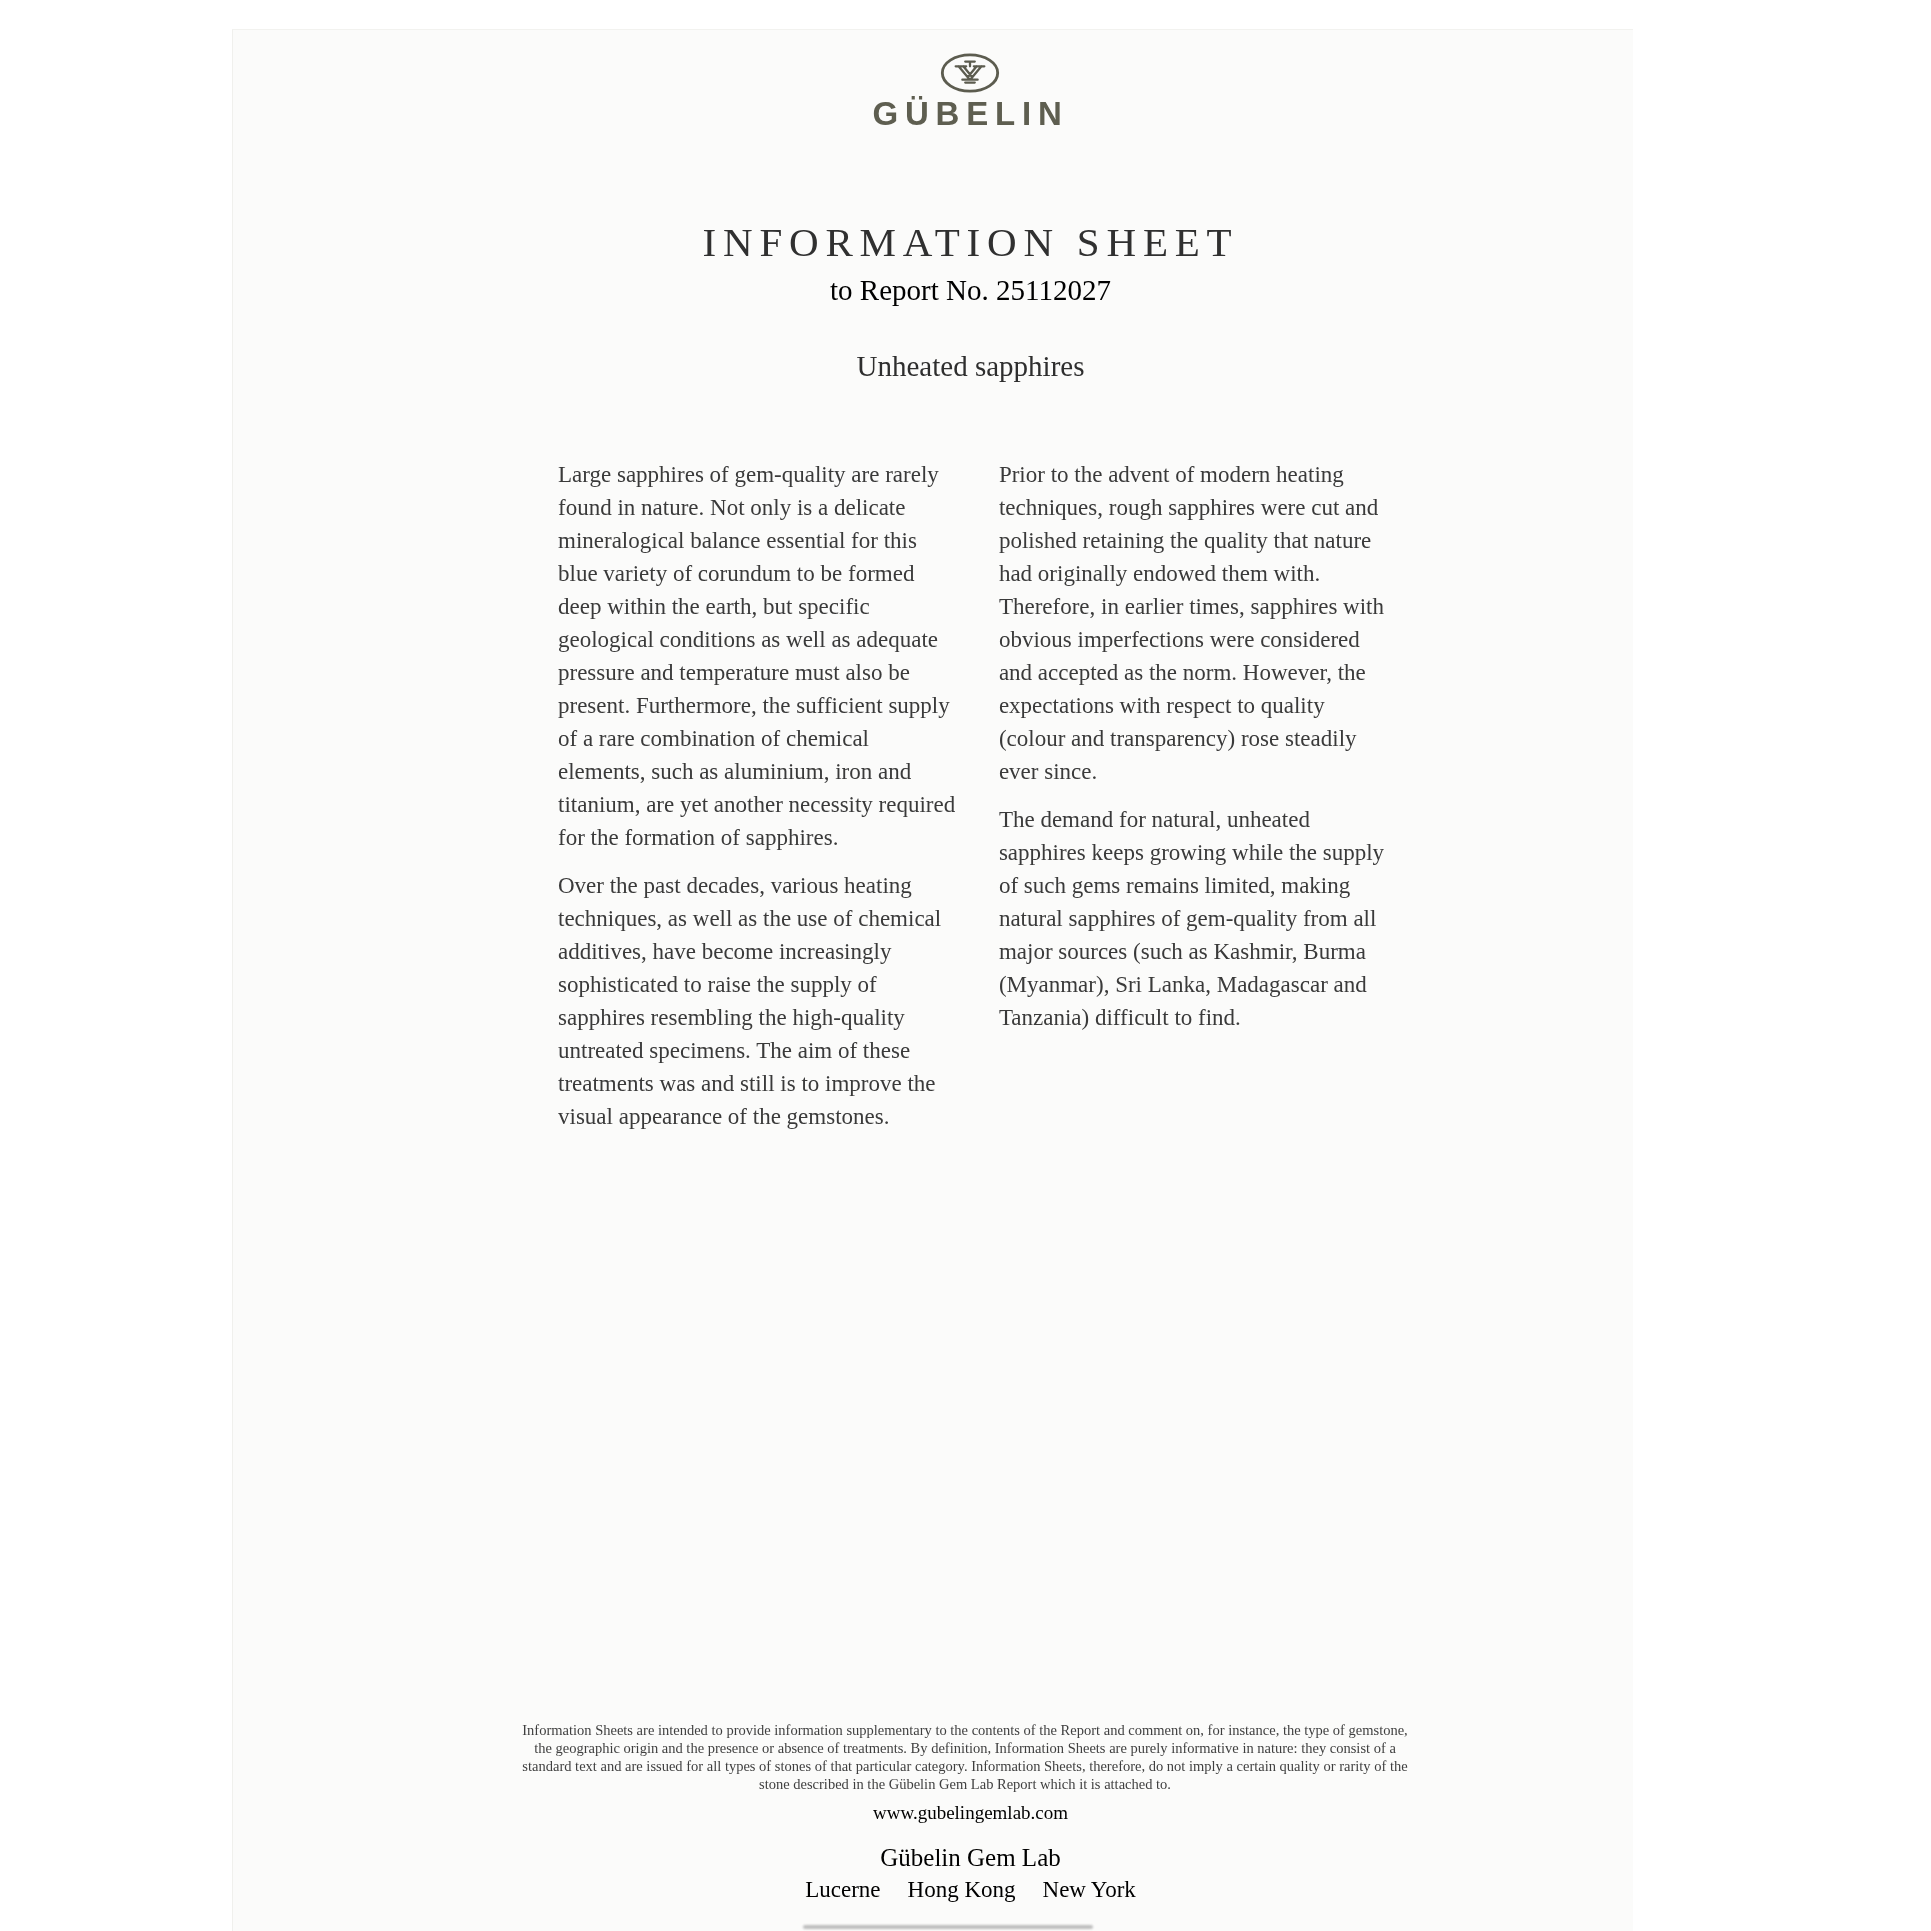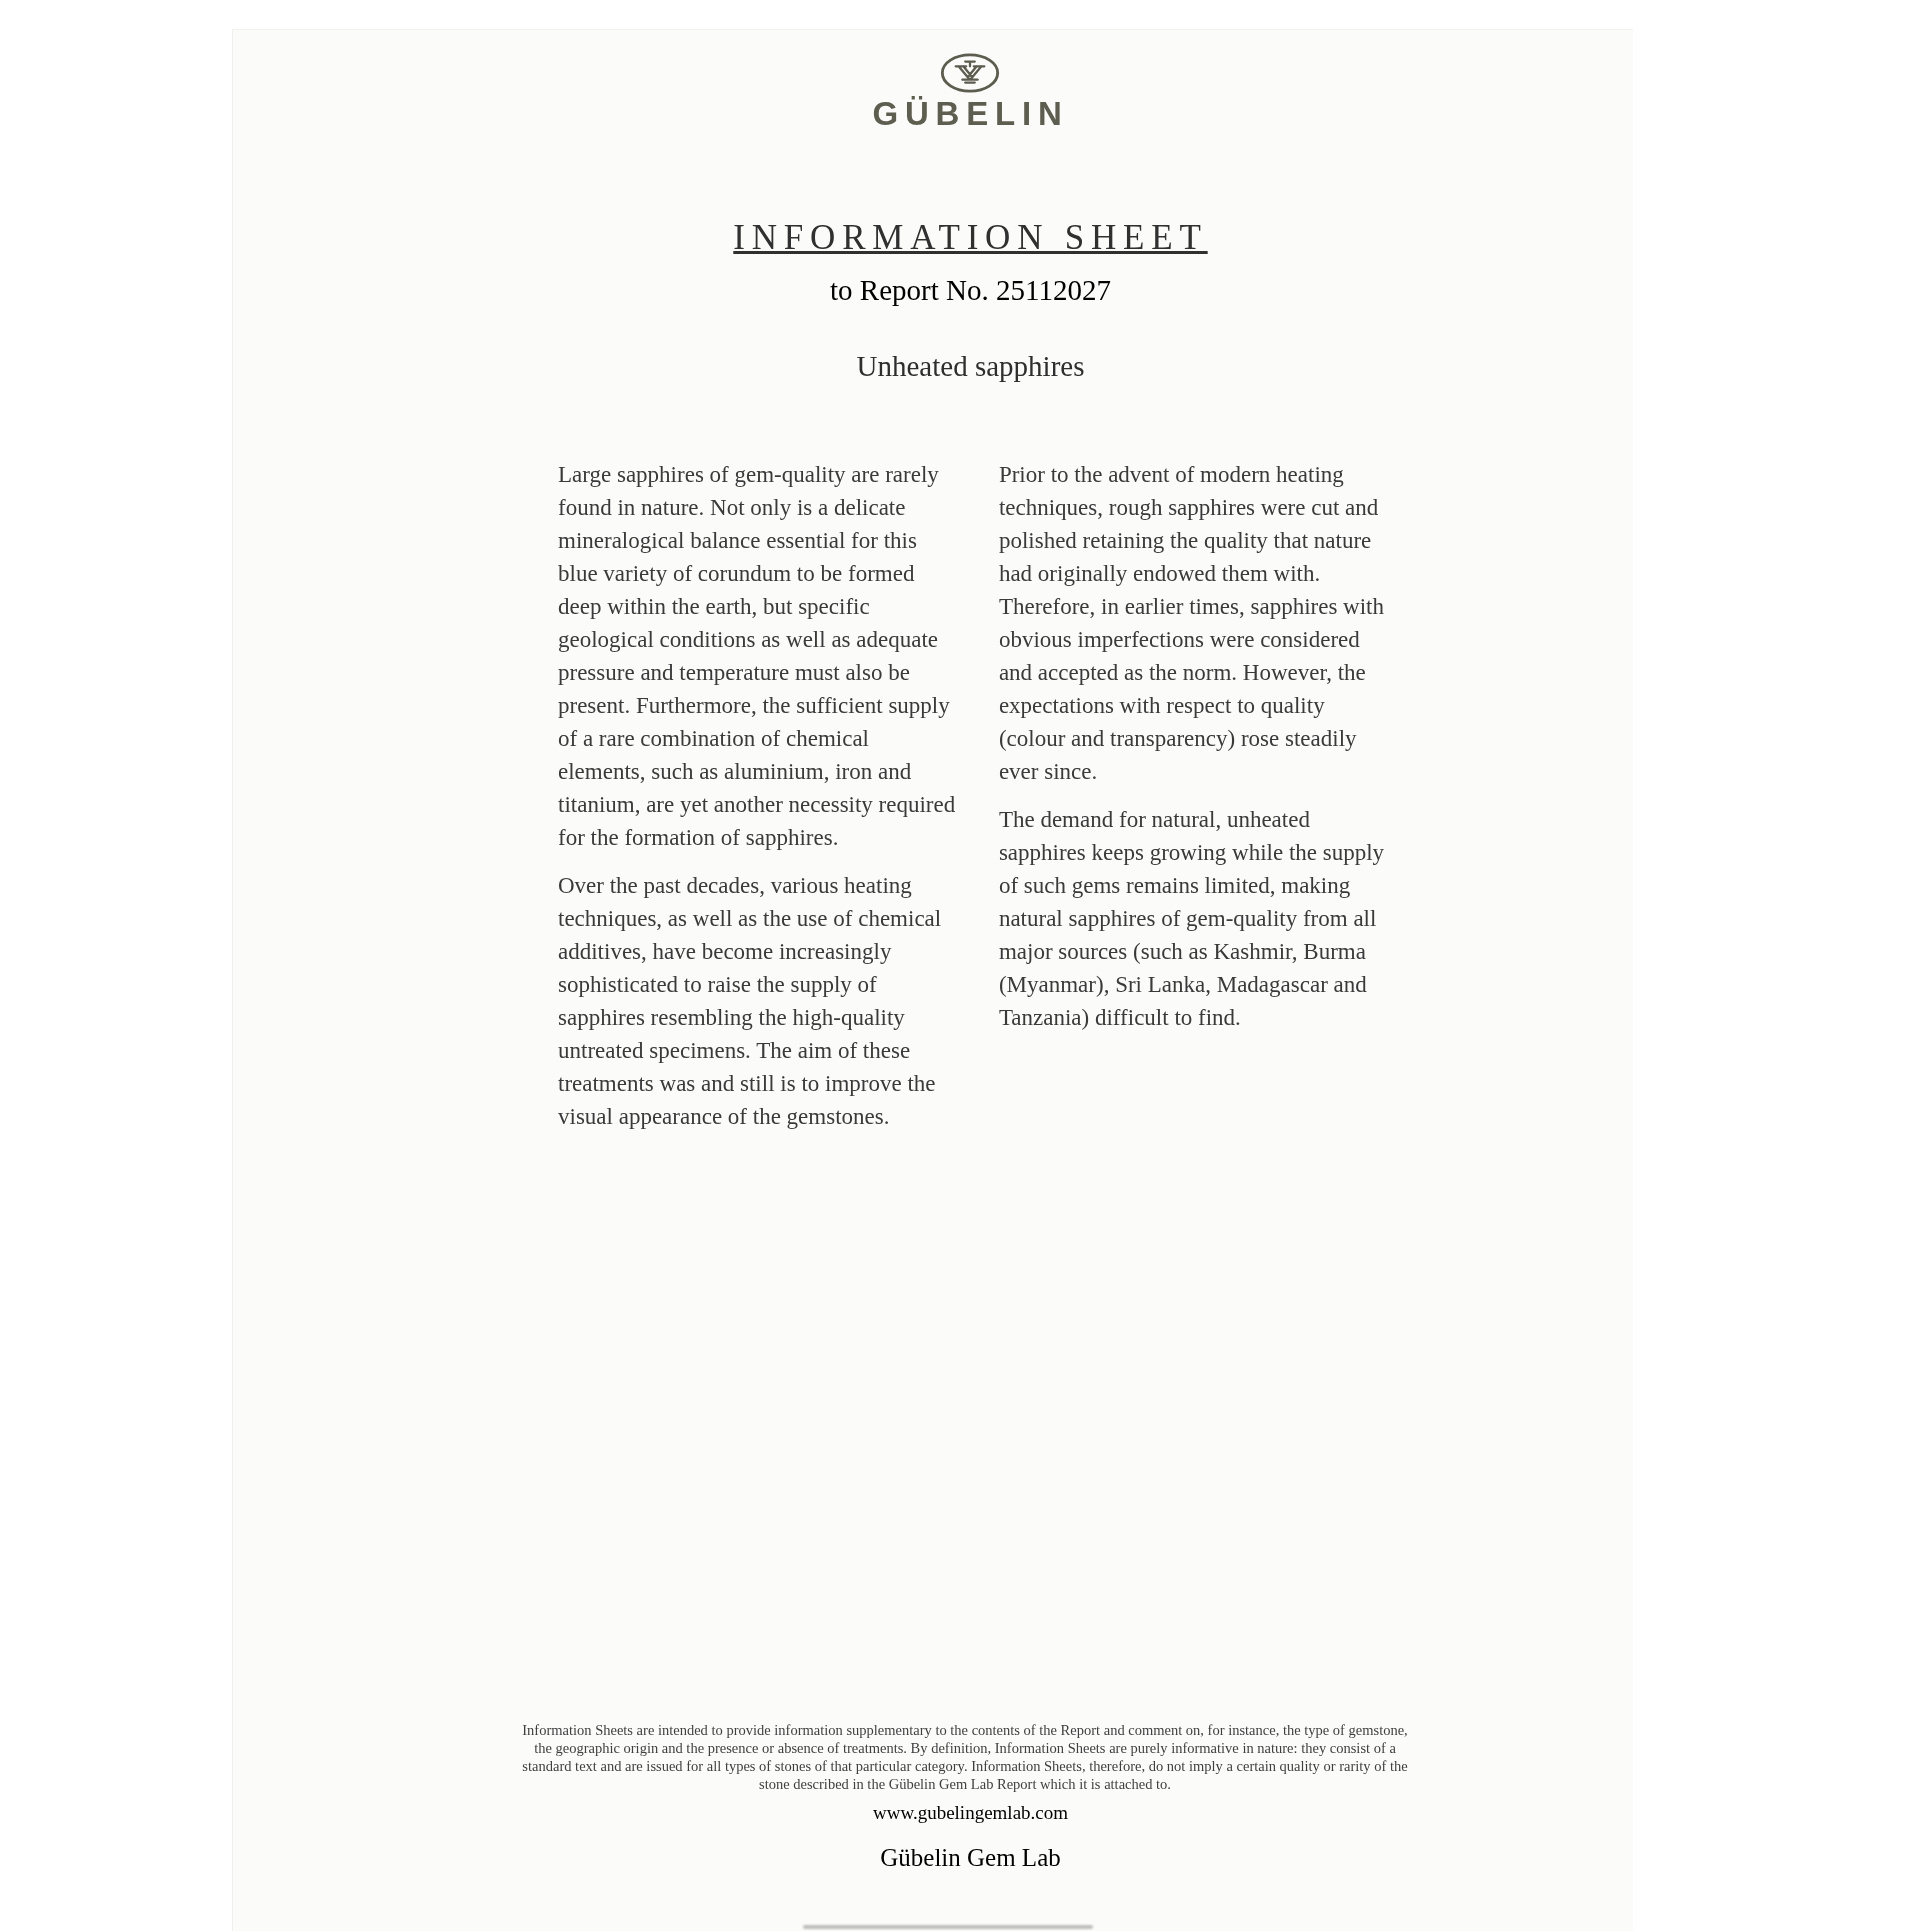--- a/index.html
+++ b/index.html
@@ -14,21 +14,21 @@
   }
   .hdr{position:absolute;left:290px;width:1361px;text-align:center;}
   .emblem{position:absolute;left:939px;top:52px;width:62px;height:42px;}
   .wordmark{
     top:95px;
     font-family:"Liberation Sans", sans-serif;
     font-size:33px;font-weight:700;letter-spacing:6.8px;color:#5e5e50;
   }
   .title{
     top:218px;
-    font-size:35px;letter-spacing:6.8px;color:#303030;text-decoration:underline;
+    font-size:41px;letter-spacing:6.8px;color:#303030;
   }
   .subtitle{top:274px;font-size:29px;color:#000000;}
   .heading{top:350px;font-size:29px;color:#2e2e2e;}
   .columns{
     position:absolute;left:558px;top:458px;width:830px;
     display:flex;gap:42px;
   }
   .col{font-size:23px;line-height:33px;color:#3a3a3a;}
   .col-left{width:406px;}
   .col-right{width:396px;}
@@ -78,19 +78,22 @@
     <div class="col col-right">
       <p>Prior to the advent of modern heating techniques, rough sapphires were cut and polished retaining the quality that nature had originally endowed them with. Therefore, in earlier times, sapphires with obvious imperfections were considered and accepted as the norm. However, the expectations with respect to quality (colour and transparency) rose steadily ever since.</p>
       <p>The demand for natural, unheated sapphires keeps growing while the supply of such gems remains limited, making natural sapphires of gem-quality from all major sources (such as Kashmir, Burma (Myanmar), Sri Lanka, Madagascar and Tanzania) difficult to find.</p>
     </div>
   </div>
 
   <div class="disclaimer">Information Sheets are intended to provide information supplementary to the contents of the Report and comment on, for instance, the type of gemstone, the geographic origin and the presence or absence of treatments. By definition, Information Sheets are purely informative in nature: they consist of a standard text and are issued for all types of stones of that particular category. Information Sheets, therefore, do not imply a certain quality or rarity of the stone described in the Gübelin Gem Lab Report which it is attached to.</div>
 
   <div class="foot foot-lab">Gübelin Gem Lab</div>
 
+  <div class="foot foot-loc">
+    <span>Lucerne</span><span>Hong Kong</span><span>New York</span>
+  </div>
 
   <div class="foot foot-web">www.gubelingemlab.com</div>
 
   <div class="artifact"></div>
 
 </div>
 
 
 </body></html>

